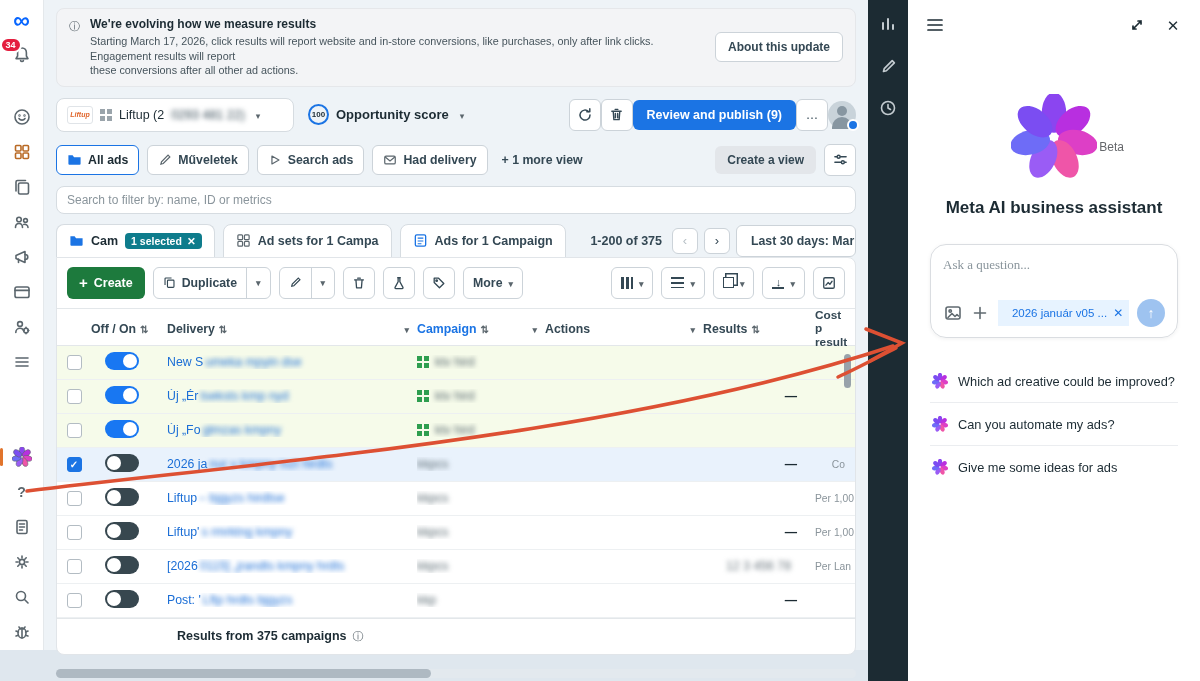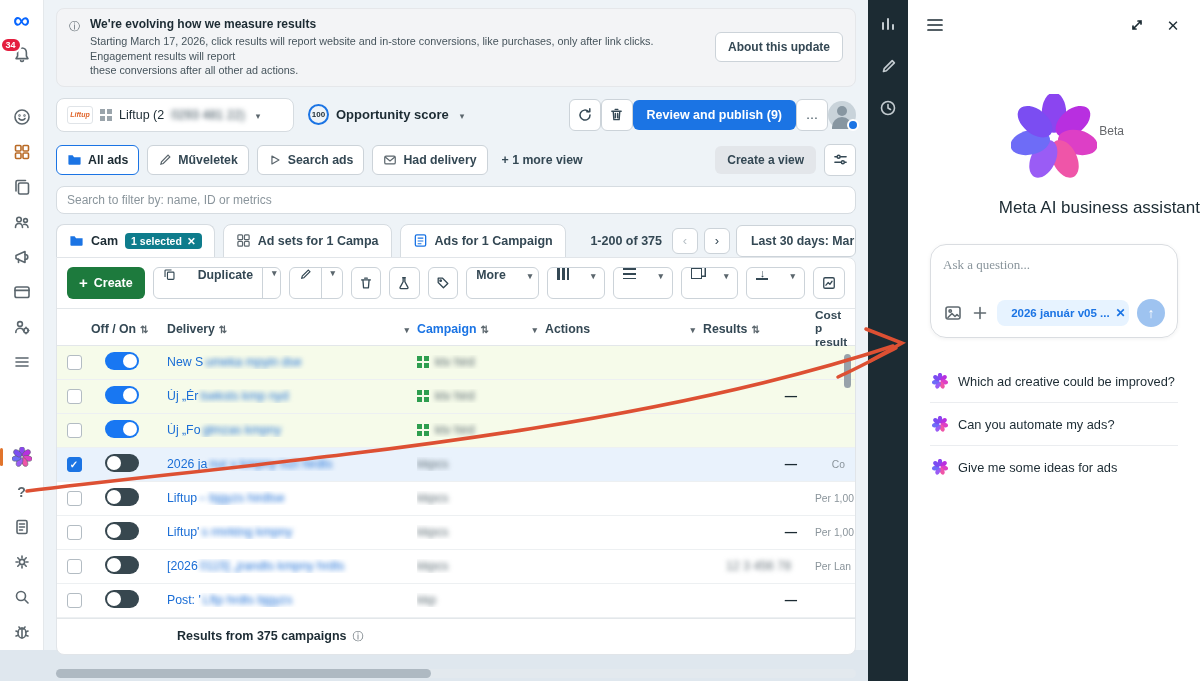--- a/index.html
+++ b/index.html
@@ -62,21 +62,21 @@
   .range{font-weight:bold;color:#344854;margin-right:4px;white-space:nowrap}
   .pagebtn{width:26px;height:26px;background:#fff;border:1px solid #ccd3d9;border-radius:6px;display:flex;align-items:center;justify-content:center;font-size:13px;color:#344854;cursor:pointer}
   .pagebtn.dis{color:#b7c0c6}
   .datebtn{background:#fff;border:1px solid #ccd3d9;border-radius:6px;height:32px;display:flex;align-items:center;gap:6px;padding:0 8px;font-weight:bold;font-size:12.3px;color:#344854;width:120px;overflow:hidden;white-space:nowrap;cursor:pointer}
   
   .card{background:#fff;border:1px solid #e1e5e9;border-radius:0 8px 8px 8px;margin-top:-1px;position:relative}
   .toolbar{display:flex;align-items:center;gap:8px;padding:9px 10px}
   .create{background:#1d7a3d;color:#fff;border:none;border-radius:6px;height:32px;font-weight:bold;font-size:12.5px;padding:0 12px;display:flex;align-items:center;gap:6px;cursor:pointer}
   .create::before{content:"+";font-size:15px;font-weight:bold}
   .split{display:flex;border:1px solid #ccd3d9;border-radius:6px;overflow:hidden;background:#fff}
-  .split>div{height:30px;display:flex;align-items:flex-start;padding:0 9px;gap:22px;font-weight:bold;font-size:12.3px;color:#344854;cursor:pointer}
+  .split>div{height:30px;display:flex;align-items:center;padding:0 9px;gap:6px;font-weight:bold;font-size:12.3px;color:#344854;cursor:pointer}
   .split>div+div{border-left:1px solid #ccd3d9}
   .tbicon{width:32px;height:32px}
   .tbright{margin-left:auto;display:flex;gap:8px;align-items:center}
   .glyphcols{width:12px;height:12px;background:repeating-linear-gradient(90deg,#344854 0 3px,transparent 3px 5px)}
   .glyphrows{width:13px;height:11px;background:repeating-linear-gradient(180deg,#344854 0 2px,transparent 2px 5px)}
   .glyphstack{width:11px;height:11px;border:1.5px solid #344854;box-shadow:3px -3px 0 -0.5px #fff,3px -3px 0 1px #344854}
   .glyphexport{width:12px;height:12px;border-bottom:2px solid #344854;display:flex;align-items:flex-start;justify-content:center;font-size:11px;color:#344854;line-height:1}
   
   .tgrid{display:grid;grid-template-columns:34px 76px 250px 128px 158px 112px 1fr;align-items:center}
   .thead{height:38px;border-top:1px solid #e3e7ea;border-bottom:1px solid #e3e7ea;font-weight:bold;color:#344854;font-size:12.3px}
@@ -116,29 +116,29 @@
   .strip{position:absolute;left:868px;top:0;width:40px;height:681px;background:#1c2b33;display:flex;flex-direction:column;align-items:center;padding-top:12px;gap:18px;z-index:4}
   .strip .ri svg{stroke:#c3cbd0}
   
   .panel{position:absolute;left:908px;top:0;width:292px;height:681px;background:#fff;z-index:3}
   .phead{display:flex;align-items:center;padding:14px 16px 0}
   .phicon{width:22px;height:22px;display:flex;align-items:center;justify-content:center;cursor:pointer;color:#1c2b33}
   .phicon svg{stroke:#1c2b33;fill:none;stroke-width:1.7;stroke-linecap:round}
   .phright{margin-left:auto;display:flex;gap:14px}
   .closex{font-size:15px;line-height:1}
   .logo-wrap{display:flex;justify-content:center;align-items:flex-start;margin-top:58px;position:relative}
-  .beta{position:absolute;right:76px;top:30px;color:#65676b;font-size:12px}
-  .ptitle{text-align:right;font-size:17px;font-weight:normal;margin-top:18px}
+  .beta{position:absolute;right:76px;top:46px;color:#65676b;font-size:12px}
+  .ptitle{text-align:center;font-size:17px;font-weight:bold;margin-top:18px}
   .askcard{margin:26px 22px 0;border:1px solid #dadde1;border-radius:16px;padding:12px 12px 10px;box-shadow:0 1px 4px rgba(0,0,0,.06)}
   .askcard input{border:none;outline:none;width:100%;font-size:13px;font-family:Liberation Serif, serif;color:#1d4ed8;background:transparent}
   .askcard input::placeholder{color:#8a959c}
   .askrow{display:flex;align-items:center;gap:8px;margin-top:26px}
   .askic{width:22px;height:22px;display:flex;align-items:center;justify-content:center;cursor:pointer}
   .askic svg{stroke:#606a70;fill:none;stroke-width:1.6;stroke-linecap:round;stroke-linejoin:round}
-  .attach{background:#e7f3ff;color:#1b74e4;font-size:11.5px;font-weight:bold;border-radius:8px;height:26px;display:flex;align-items:center;gap:6px;padding:9px 8px;white-space:nowrap;overflow:hidden;cursor:pointer}
+  .attach{background:#e7f3ff;color:#1b74e4;font-size:11.5px;font-weight:normal;border-radius:0;height:26px;display:flex;align-items:center;gap:6px;padding:9px 8px;white-space:nowrap;overflow:hidden;cursor:pointer}
   .attach .x{cursor:pointer;font-size:12px}
   .send{margin-left:auto;width:28px;height:28px;border-radius:50%;background:#9ec3f0;color:#fff;display:flex;align-items:center;justify-content:center;font-size:14px;font-weight:bold;cursor:pointer;flex:none}
   .sugs{margin:22px 22px 0}
   .sug{display:flex;align-items:center;gap:10px;padding:13px 2px;border-bottom:1px solid #ebedf0;font-size:12.8px;cursor:pointer}
   .sug:last-child{border-bottom:none}
   .sug svg{flex:none}
   
   .anno{position:absolute;left:0;top:0;width:1200px;height:681px;z-index:50;pointer-events:none}
 </style>
 </head>

